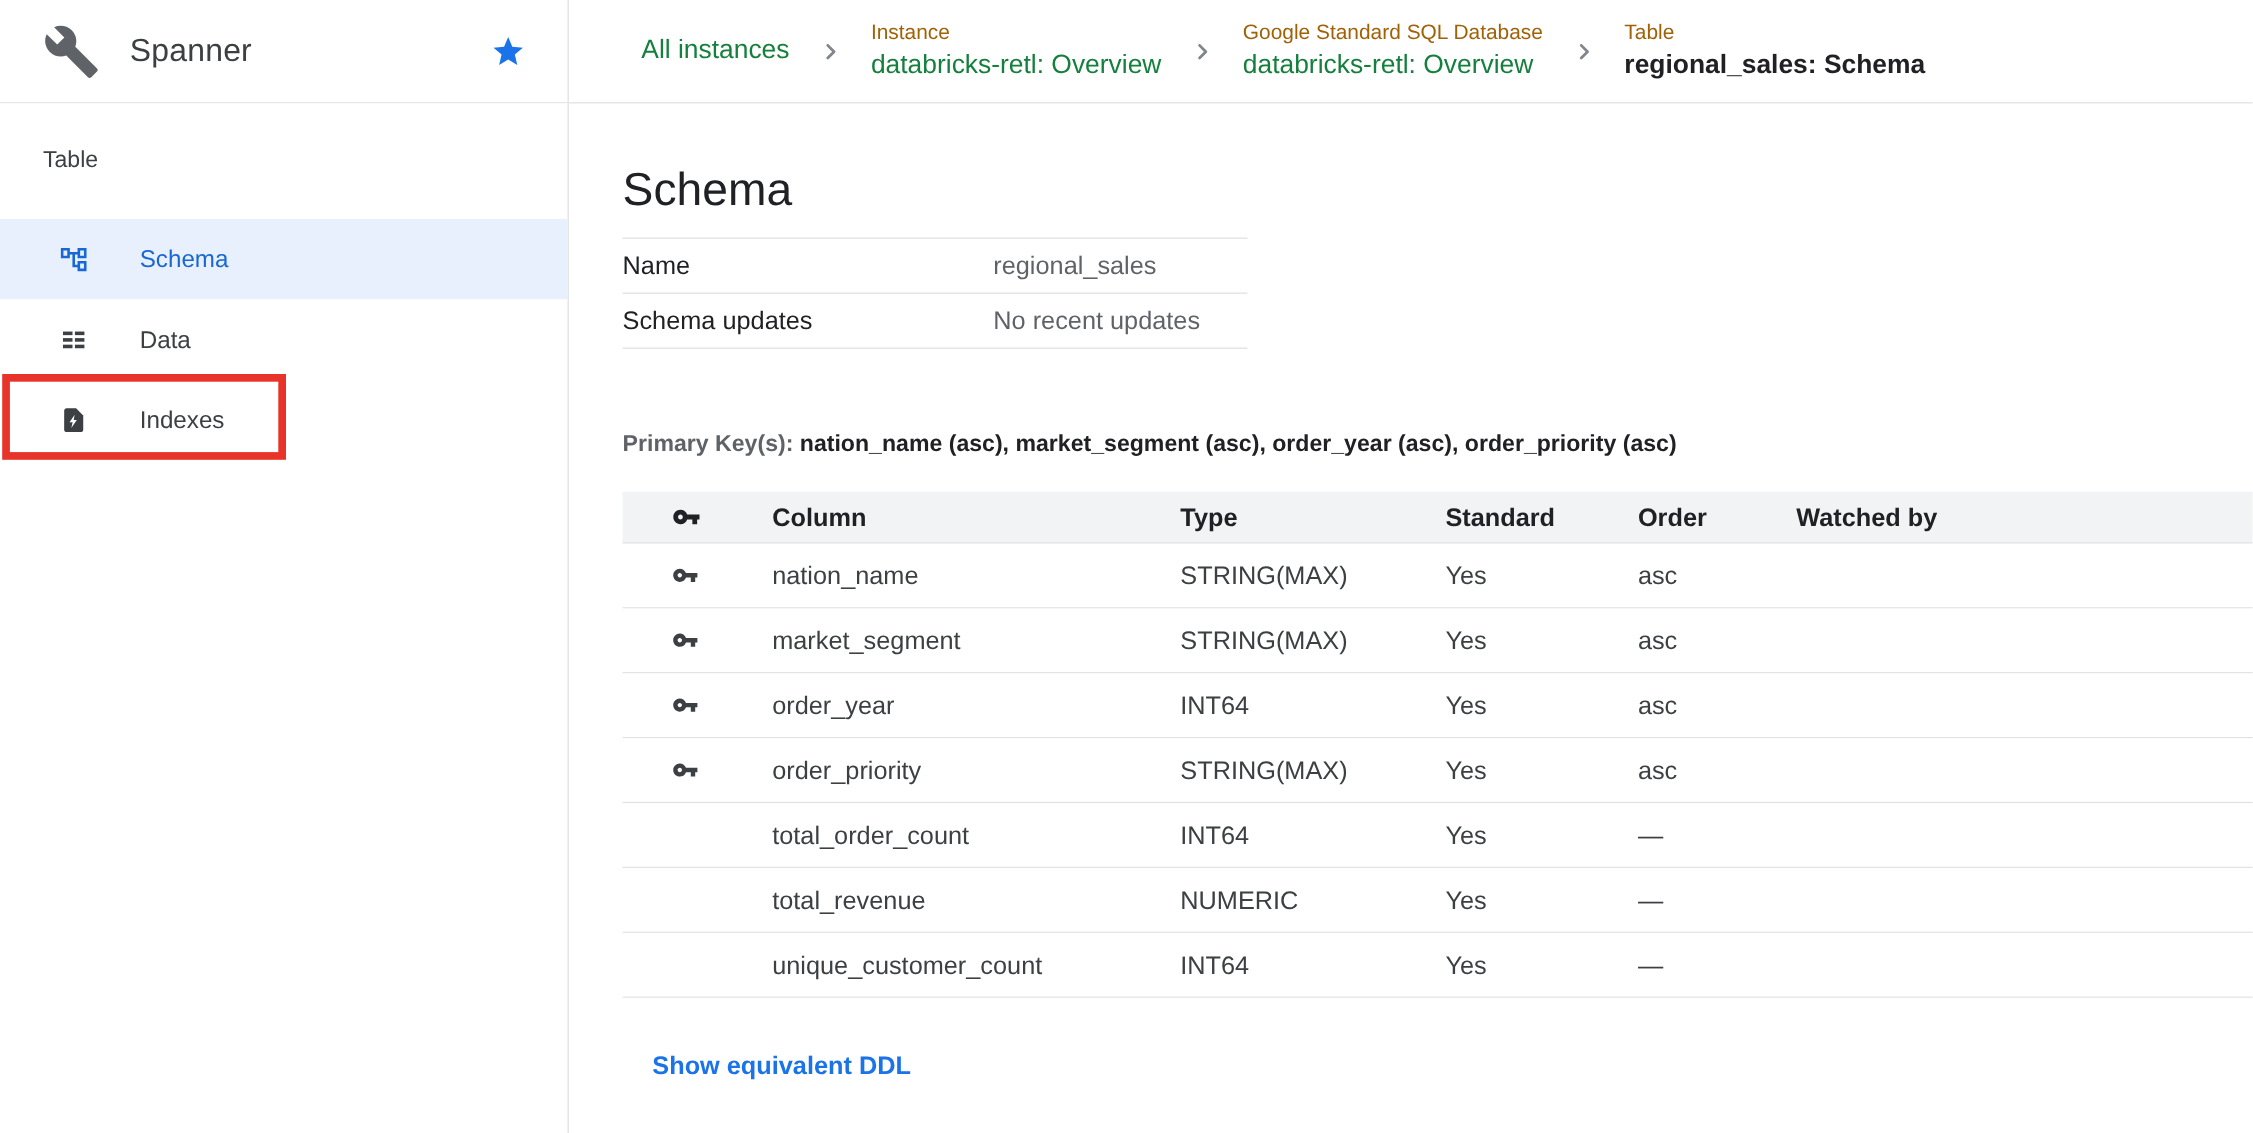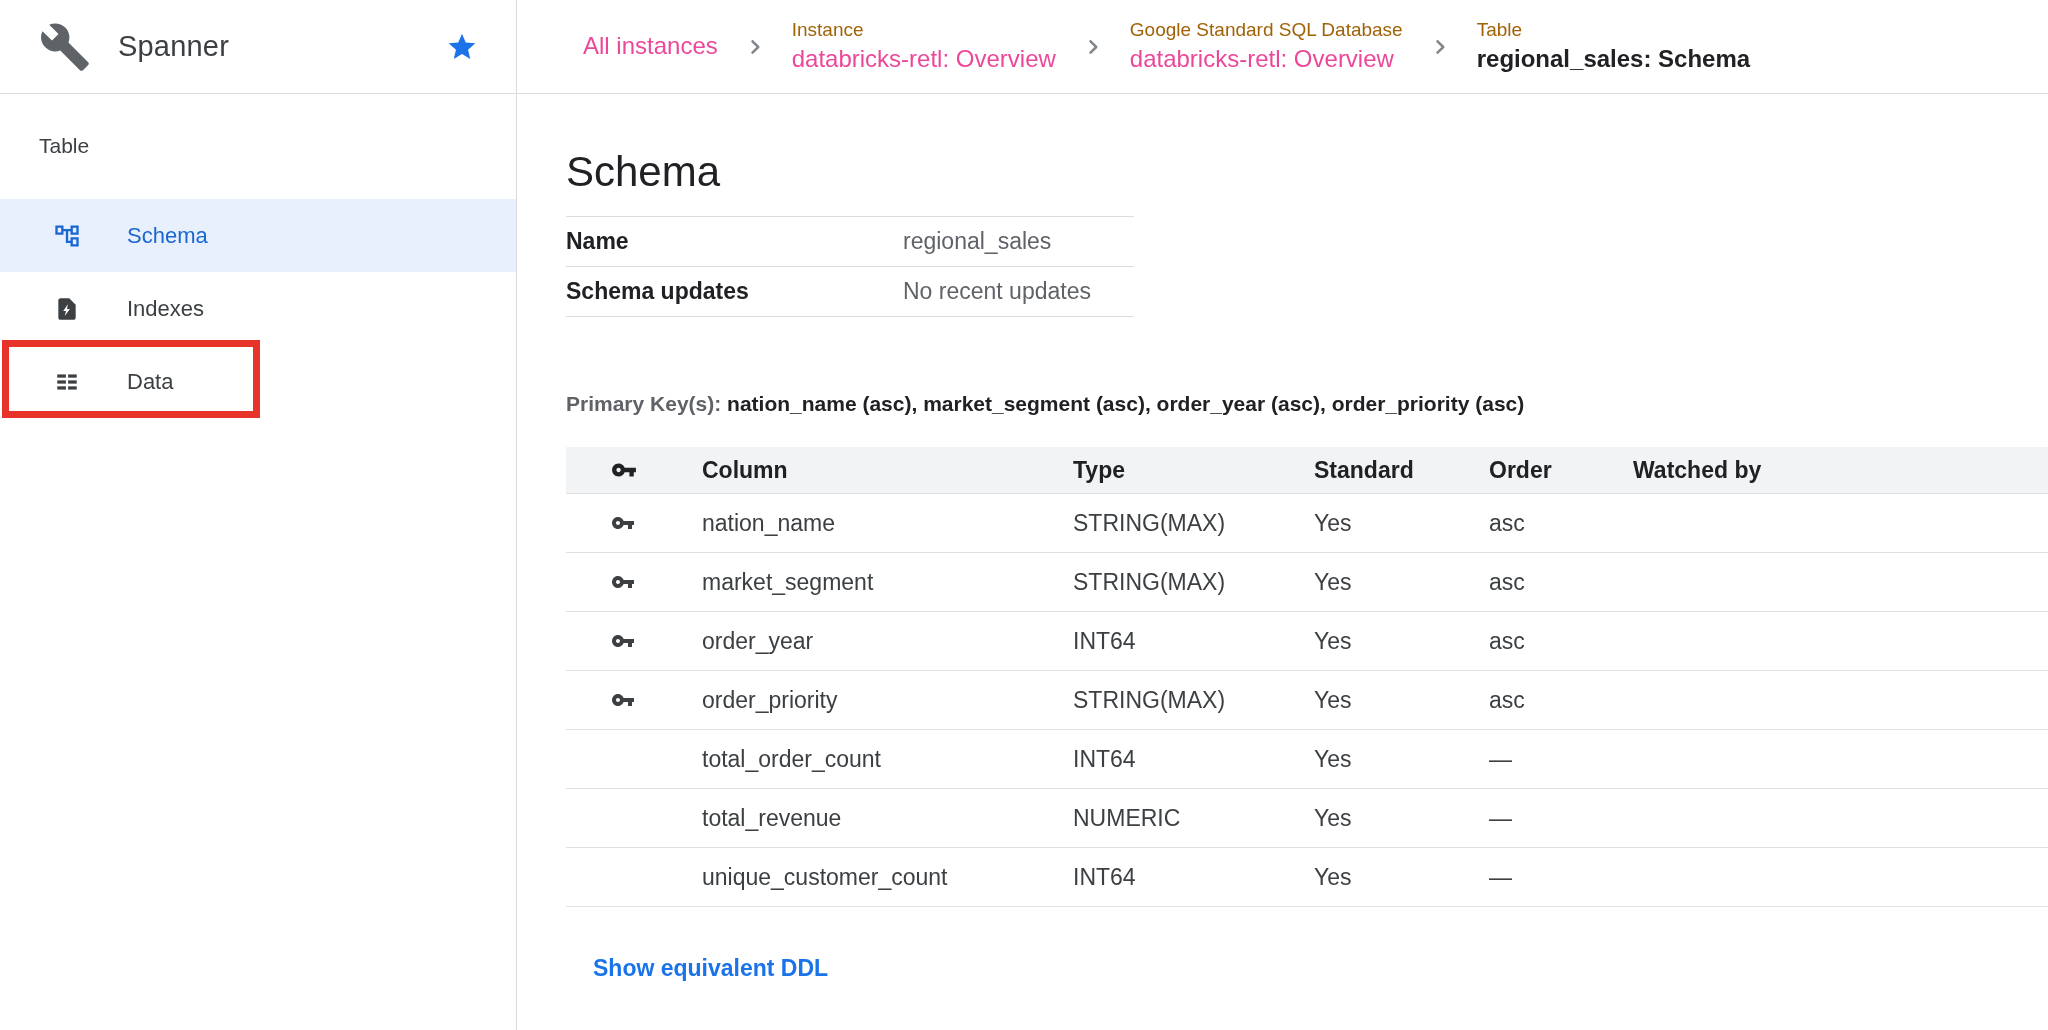--- a/index.html
+++ b/index.html
@@ -8,21 +8,21 @@
   .page { position:relative; width:2048px; height:1030px; background:#fff; overflow:hidden; display:flex; flex-direction:column; }
 
   
   .topbar { flex:0 0 94px; height:94px; display:flex; border-bottom:1px solid #dadce0; background:#fff; }
   .brand { flex:0 0 517px; width:517px; display:flex; align-items:center; padding:0 38px 0 39px; border-right:1px solid #dadce0; }
   .brand-title { font-size:29px; color:#3c4043; margin-left:27px; letter-spacing:.2px; }
   .star-btn { margin-left:auto; display:flex; cursor:pointer; }
   .breadcrumb { flex:1; display:flex; align-items:center; padding-left:66px; min-width:0; }
   .crumb { display:flex; flex-direction:column; justify-content:center; cursor:pointer; }
   .crumb-eyebrow { font-size:19px; color:#a16207; line-height:1.3; }
-  .crumb-main { font-size:24px; color:#ec4899; line-height:1.35; }
+  .crumb-main { font-size:24px; color:#15803d; line-height:1.35; }
   .crumb.current { cursor:default; }
   .crumb.current .crumb-main { font-weight:700; color:#202124; }
   .chev { margin:0 22px; flex:0 0 auto; display:flex; }
 
   
   .body-wrap { flex:1; display:flex; min-height:0; }
 
   .sidebar { flex:0 0 517px; width:517px; border-right:1px solid #dadce0; background:#fff; position:relative; padding-top:38px; }
   .side-label { font-size:21px; color:#3c4043; padding-left:39px; height:28px; line-height:28px; margin-bottom:39px; }
   .side-item { height:73px; display:flex; align-items:center; padding-left:52px; cursor:pointer; }
@@ -30,21 +30,21 @@
   .side-text { margin-left:45px; font-size:22px; color:#3c4043; }
   .side-item.active { background:#e8f0fe; }
   .side-item.active .side-text { color:#1967d2; font-weight:500; }
   .red-annotation { position:absolute; left:2px; top:246px; width:258px; height:78px; border:7px solid #e8332a; pointer-events:none; }
 
   .main { flex:1; padding:50px 0 0 49px; min-width:0; }
   .page-title { font-size:42px; font-weight:400; color:#202124; line-height:56px; }
 
   .info-table { width:568px; margin-top:16px; border-bottom:1px solid #dadce0; }
   .info-row { display:grid; grid-template-columns:337px 1fr; align-items:center; height:50px; border-top:1px solid #dadce0; }
-  .info-label { font-size:23px; font-weight:700; color:#202124; }
+  .info-label { font-size:23px; font-weight:400; color:#202124; }
   .info-value { font-size:23px; color:#5f6368; }
 
   .pk-line { margin-top:74px; font-size:21px; line-height:26px;font-weight:bold; }
   .pk-label { color:#5f6368; }
   .pk-value { color:#202124; }
 
   .schema-table { width:100%; margin-top:30px; }
   .t-head, .t-row { display:grid; grid-template-columns:136px 371px 241px 175px 144px 1fr; align-items:center; }
   .t-head { background:#f1f3f4; height:47px; border-bottom:1px solid #e0e0e0; }
   .t-head .cell { font-size:23px; font-weight:700; color:#202124; }
@@ -114,46 +114,46 @@
     <aside class="sidebar">
       <div class="side-label">Table</div>
 
       <div class="side-item active">
         <span class="side-icon">
           <svg width="28" height="28" viewBox="0 0 24 24" fill="#1967d2">
               <path d="M22 11V3h-7v3H9V3H2v8h7V8h2v10h4v3h7v-8h-7v3h-2V8h2v3h7zM7 9H4V5h3v4zm10 6h3v4h-3v-4zm0-10h3v4h-3V5z"></path>
             </svg>
         </span>
         <span class="side-text">Schema</span>
-      </div>
-
-      <div class="side-item">
-        <span class="side-icon">
-          <svg width="26" height="26" viewBox="0 0 24 24">
-              <path fill="#3c4043" d="M14 2H6c-1.1 0-2 .9-2 2v16c0 1.1.9 2 2 2h12c1.1 0 2-.9 2-2V8l-6-6z"></path>
-              <path fill="#ffffff" d="M12.8 7.5l-4.3 6.3h2.6l-1.1 4.7 4.6-6.6h-2.6z"></path>
-            </svg>
-        </span>
-        <span class="side-text">Indexes</span>
       </div>
 
       <div class="side-item">
         <span class="side-icon">
           <svg width="26" height="26" viewBox="0 0 24 24" fill="#3c4043">
               <rect x="3" y="5" width="8" height="3"></rect>
               <rect x="13" y="5" width="8" height="3"></rect>
               <rect x="3" y="10.5" width="8" height="3"></rect>
               <rect x="13" y="10.5" width="8" height="3"></rect>
               <rect x="3" y="16" width="8" height="3"></rect>
               <rect x="13" y="16" width="8" height="3"></rect>
             </svg>
         </span>
         <span class="side-text">Data</span>
       </div>
 
+      <div class="side-item">
+        <span class="side-icon">
+          <svg width="26" height="26" viewBox="0 0 24 24">
+              <path fill="#3c4043" d="M14 2H6c-1.1 0-2 .9-2 2v16c0 1.1.9 2 2 2h12c1.1 0 2-.9 2-2V8l-6-6z"></path>
+              <path fill="#ffffff" d="M12.8 7.5l-4.3 6.3h2.6l-1.1 4.7 4.6-6.6h-2.6z"></path>
+            </svg>
+        </span>
+        <span class="side-text">Indexes</span>
+      </div>
+
       <div class="red-annotation"></div>
     </aside>
 
     <main class="main">
       <h1 class="page-title">Schema</h1>
 
       <div class="info-table">
         <div class="info-row">
           <span class="info-label">Name</span>
           <span class="info-value">regional_sales</span>

